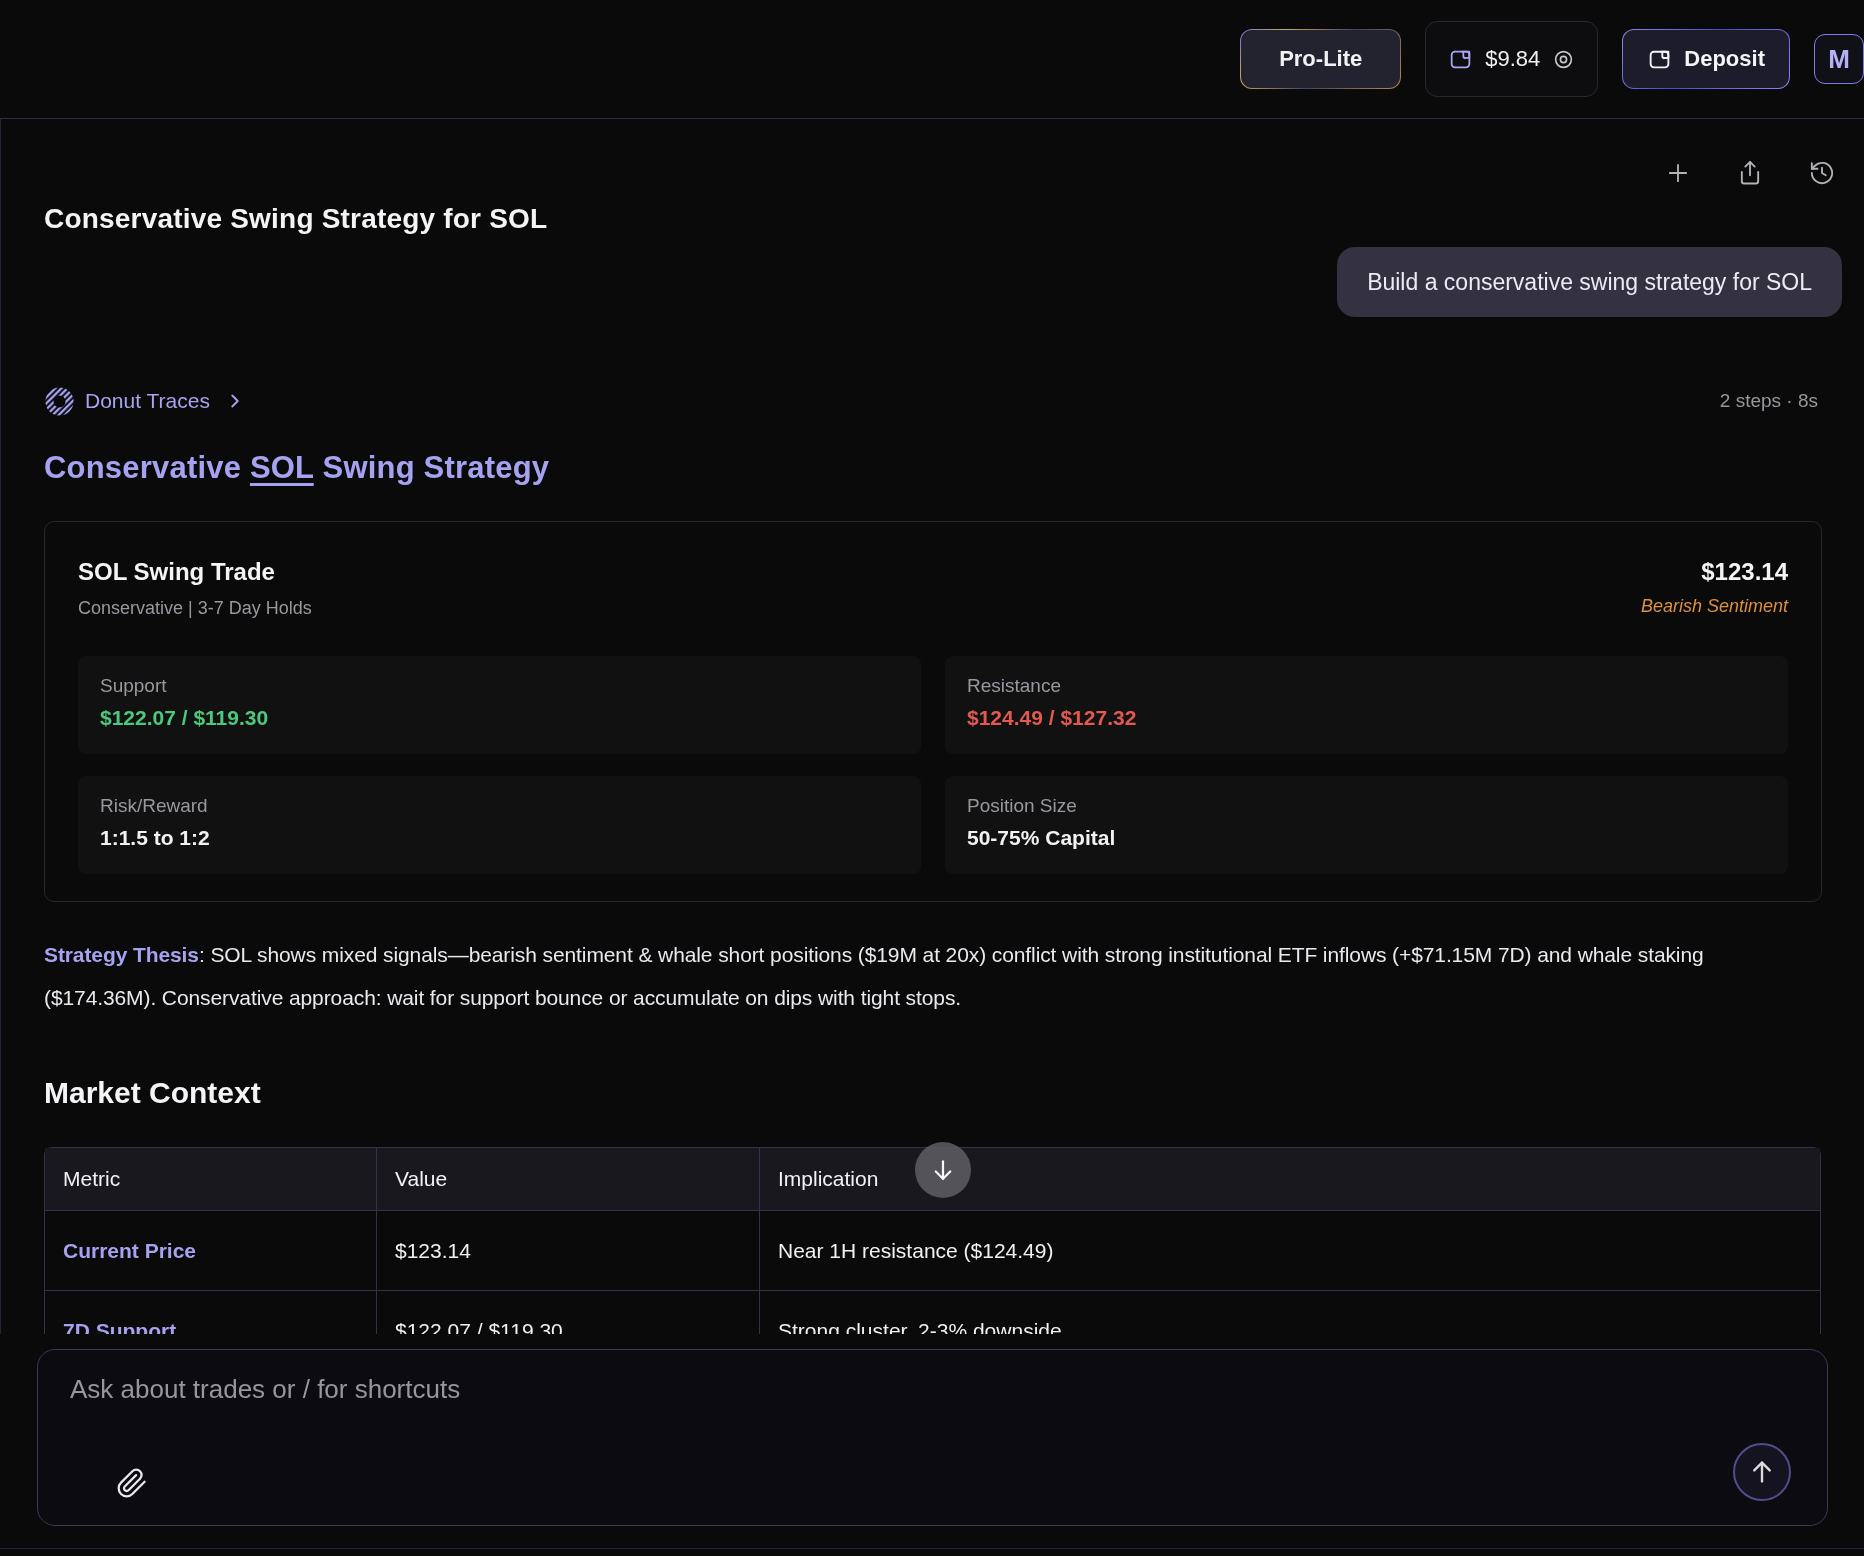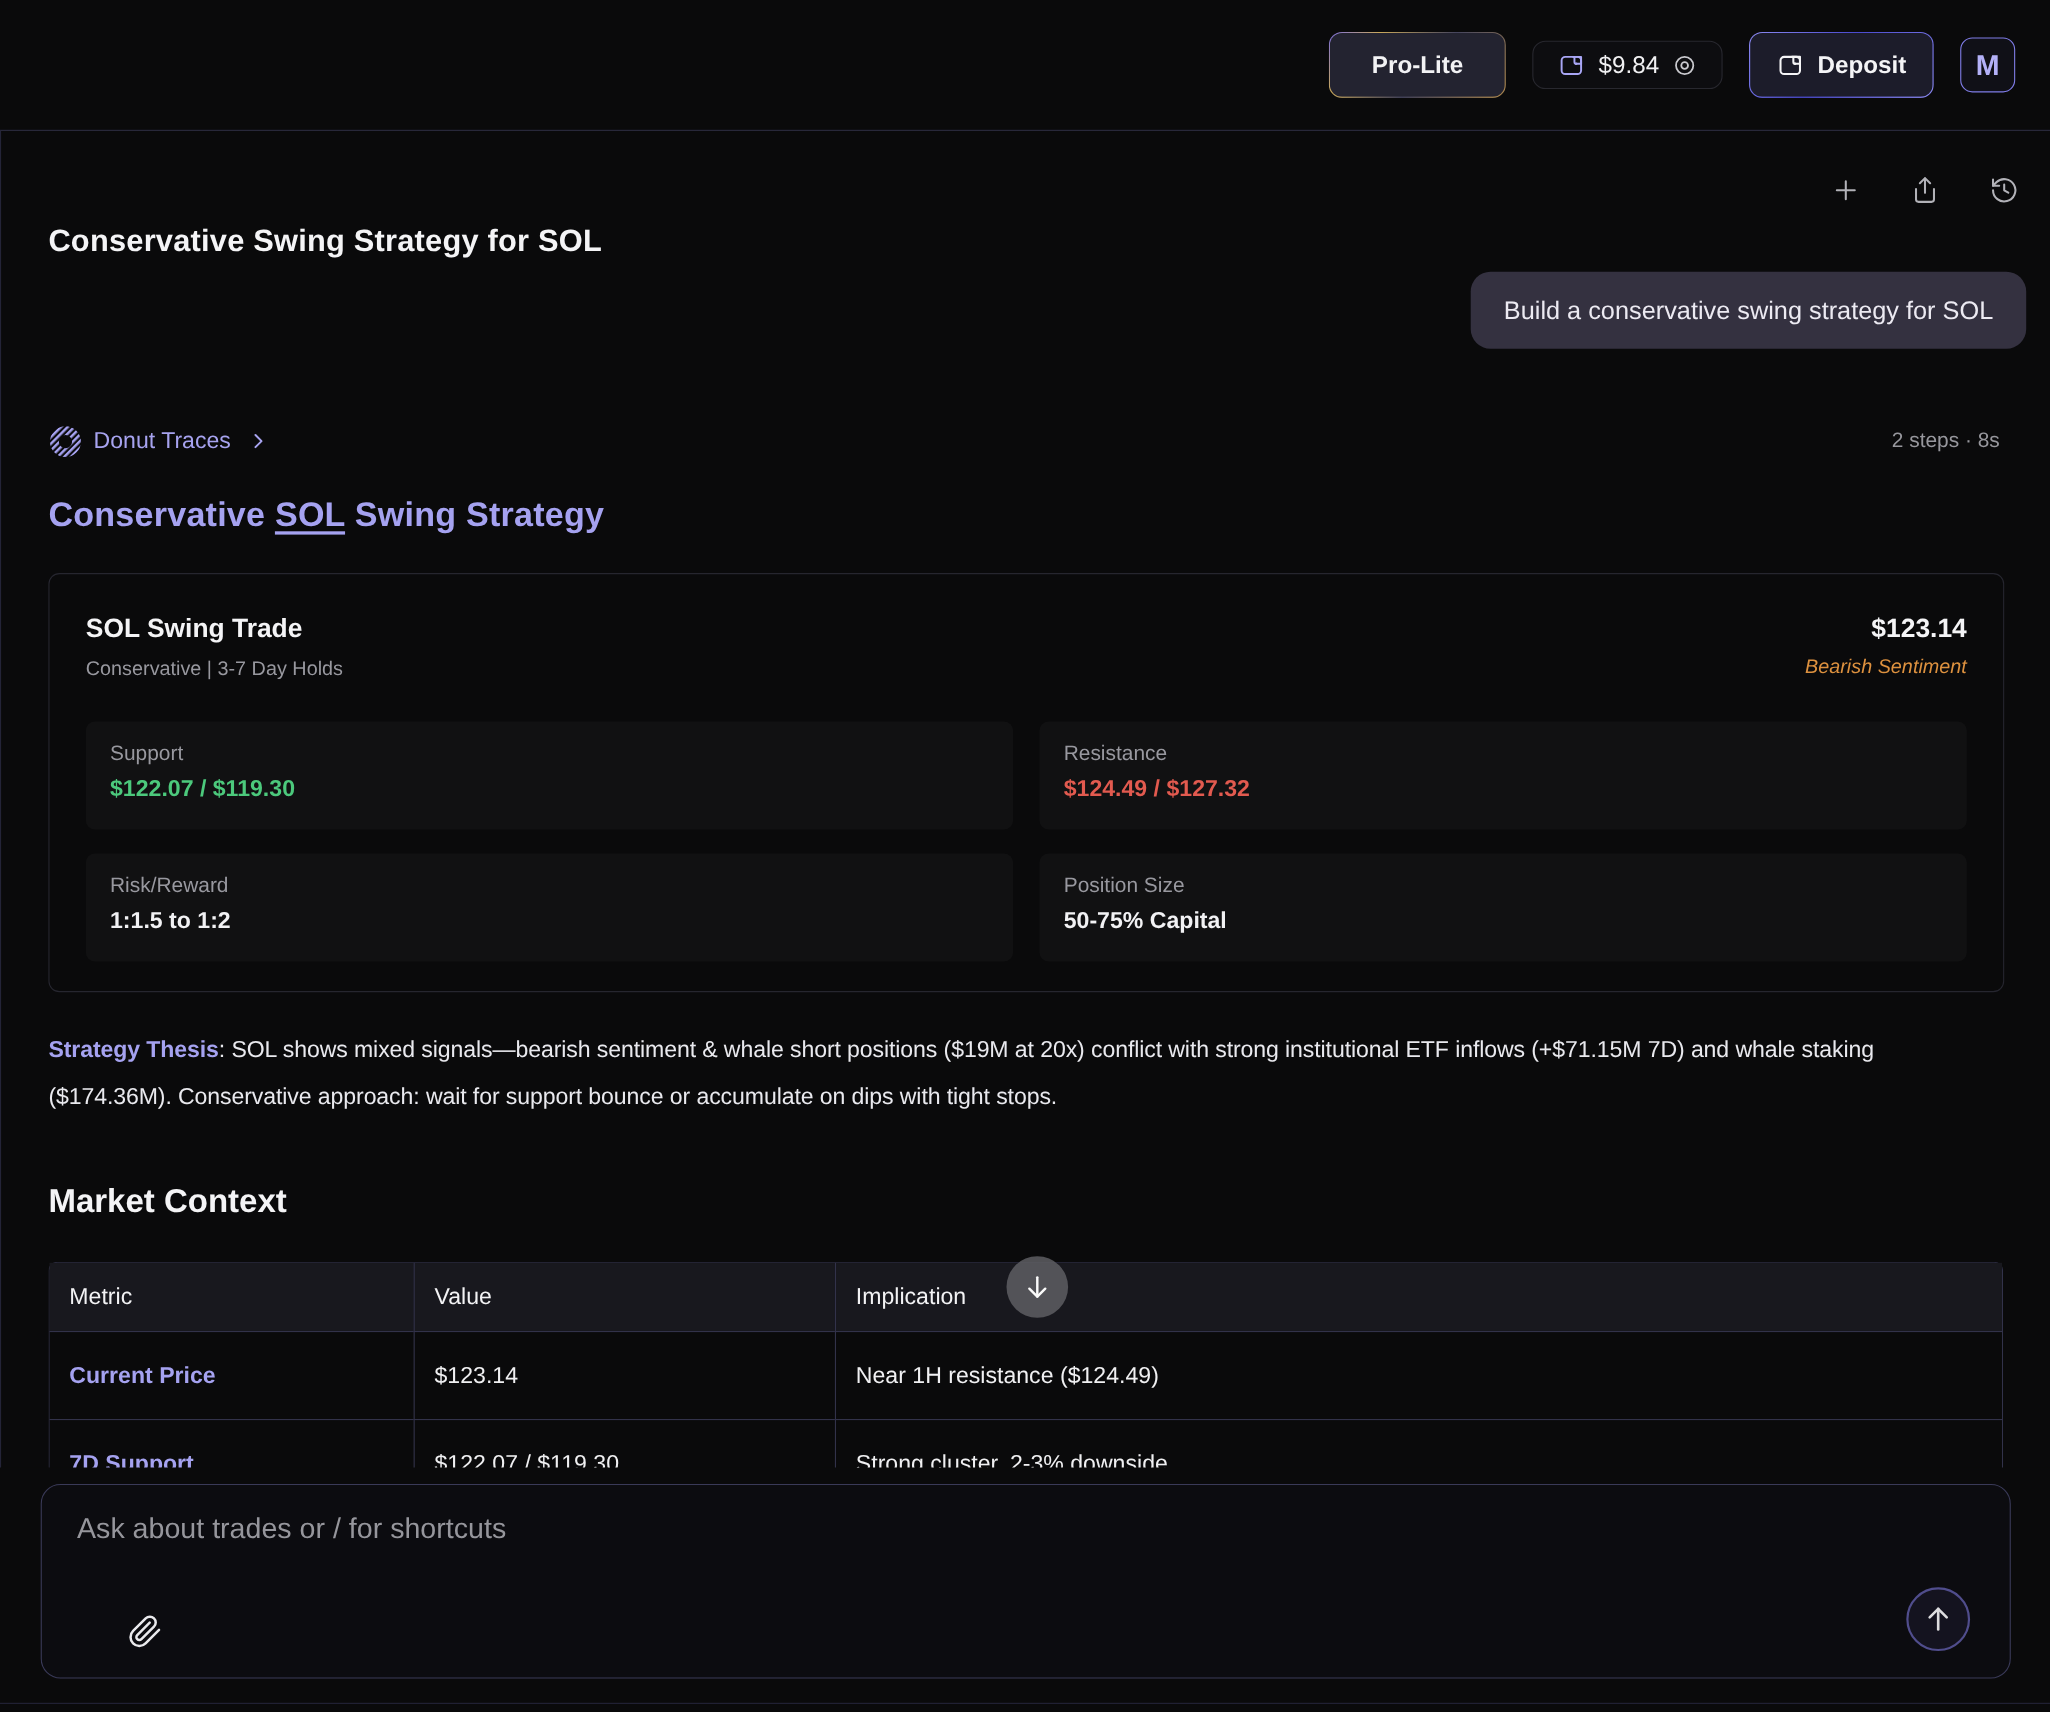--- a/index.html
+++ b/index.html
@@ -8,31 +8,31 @@
     width:1864px; height:1556px; position:relative; overflow:hidden;
     font-family:"Liberation Sans","DejaVu Sans",sans-serif;
     color:#ededf0; -webkit-font-smoothing:antialiased;
   }
   svg { display:block; }
 
   
   .topbar {
     position:absolute; top:0; left:0; width:1864px; height:118px;
     display:flex; align-items:center; justify-content:flex-end;
-    gap:24px; padding-right:32px; background:#0a0a0b;
+    gap:24px; background:#0a0a0b;
   }
   .btn-prolite {
     height:60px; padding:0 38px; border-radius:12px; cursor:pointer;
     border:1.5px solid transparent; color:#f2f2f4; font-size:22px; font-weight:700;
     background:linear-gradient(#232330,#232330) padding-box,
                linear-gradient(130deg,#7a6ee0,#c9a85c 22%,#45455e 55%,#b08a4e 100%) border-box;
     display:flex; align-items:center;
   }
   .chip-balance {
-    height:44px; padding:0 22px; border-radius:12px;
+    height:76px; padding:0 22px; border-radius:12px;
     border:1px solid #28282f; background:#0d0d10;
     display:flex; align-items:center; gap:12px; cursor:pointer;
   }
   .chip-balance .amount { font-size:22px; color:#f0f0f2; }
   .btn-deposit {
     height:60px; padding:0 24px; border-radius:12px; cursor:pointer;
     border:1.5px solid transparent; color:#f4f4f6; font-size:22px; font-weight:700;
     background:linear-gradient(#1c1c2a,#1c1c2a) padding-box,
                linear-gradient(130deg,#8c8af2,#4a4ace 45%,#8a88f0 100%) border-box;
     display:flex; align-items:center; gap:12px;text-align:right;

